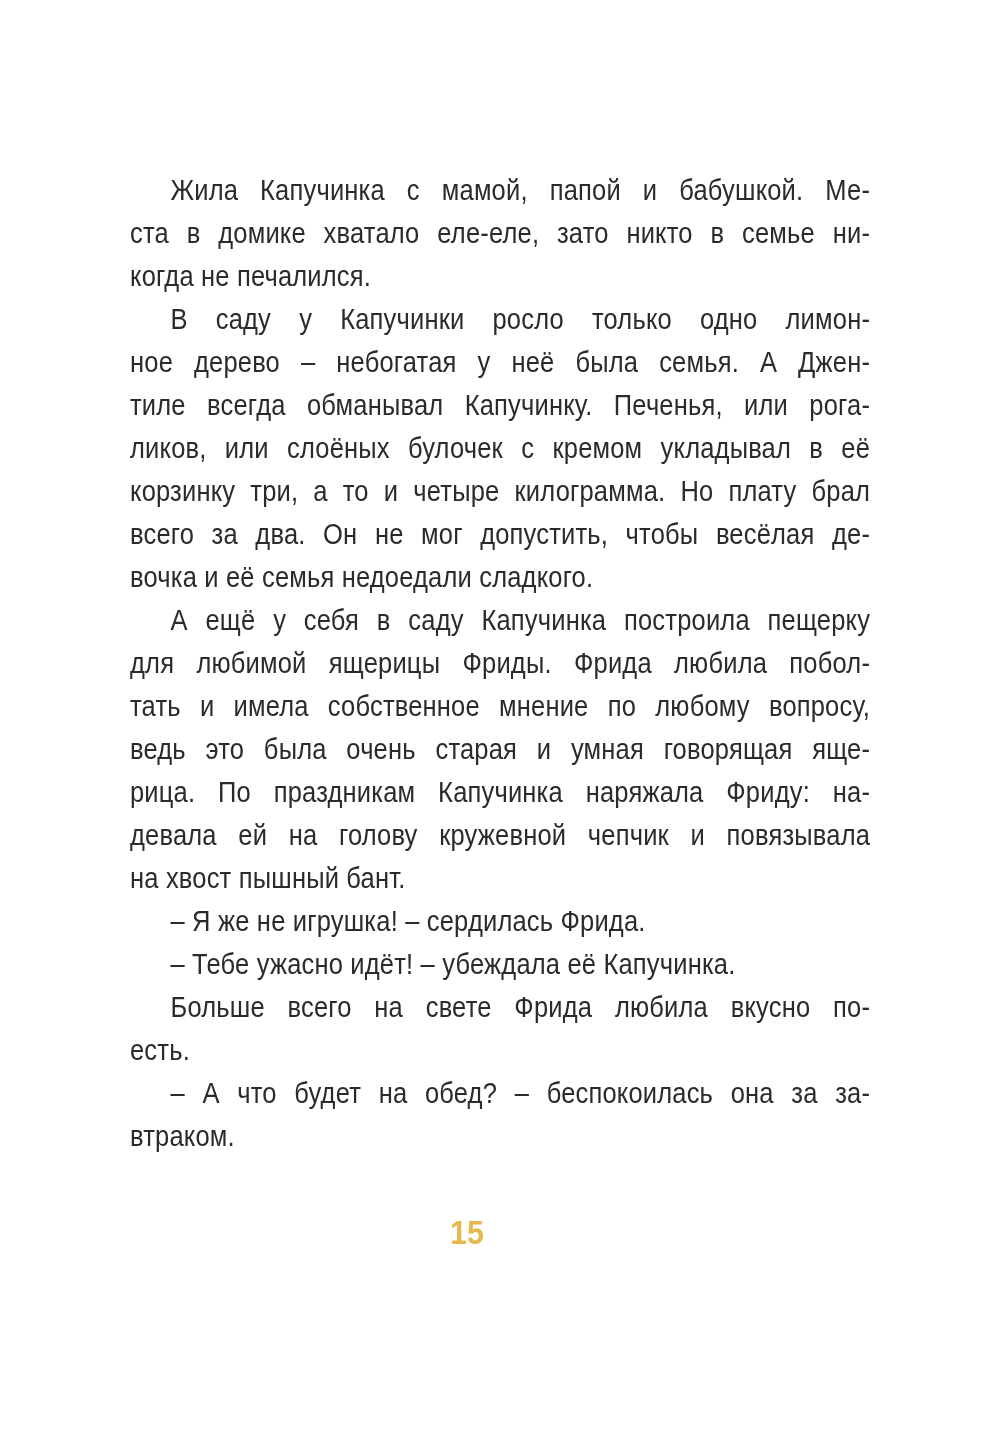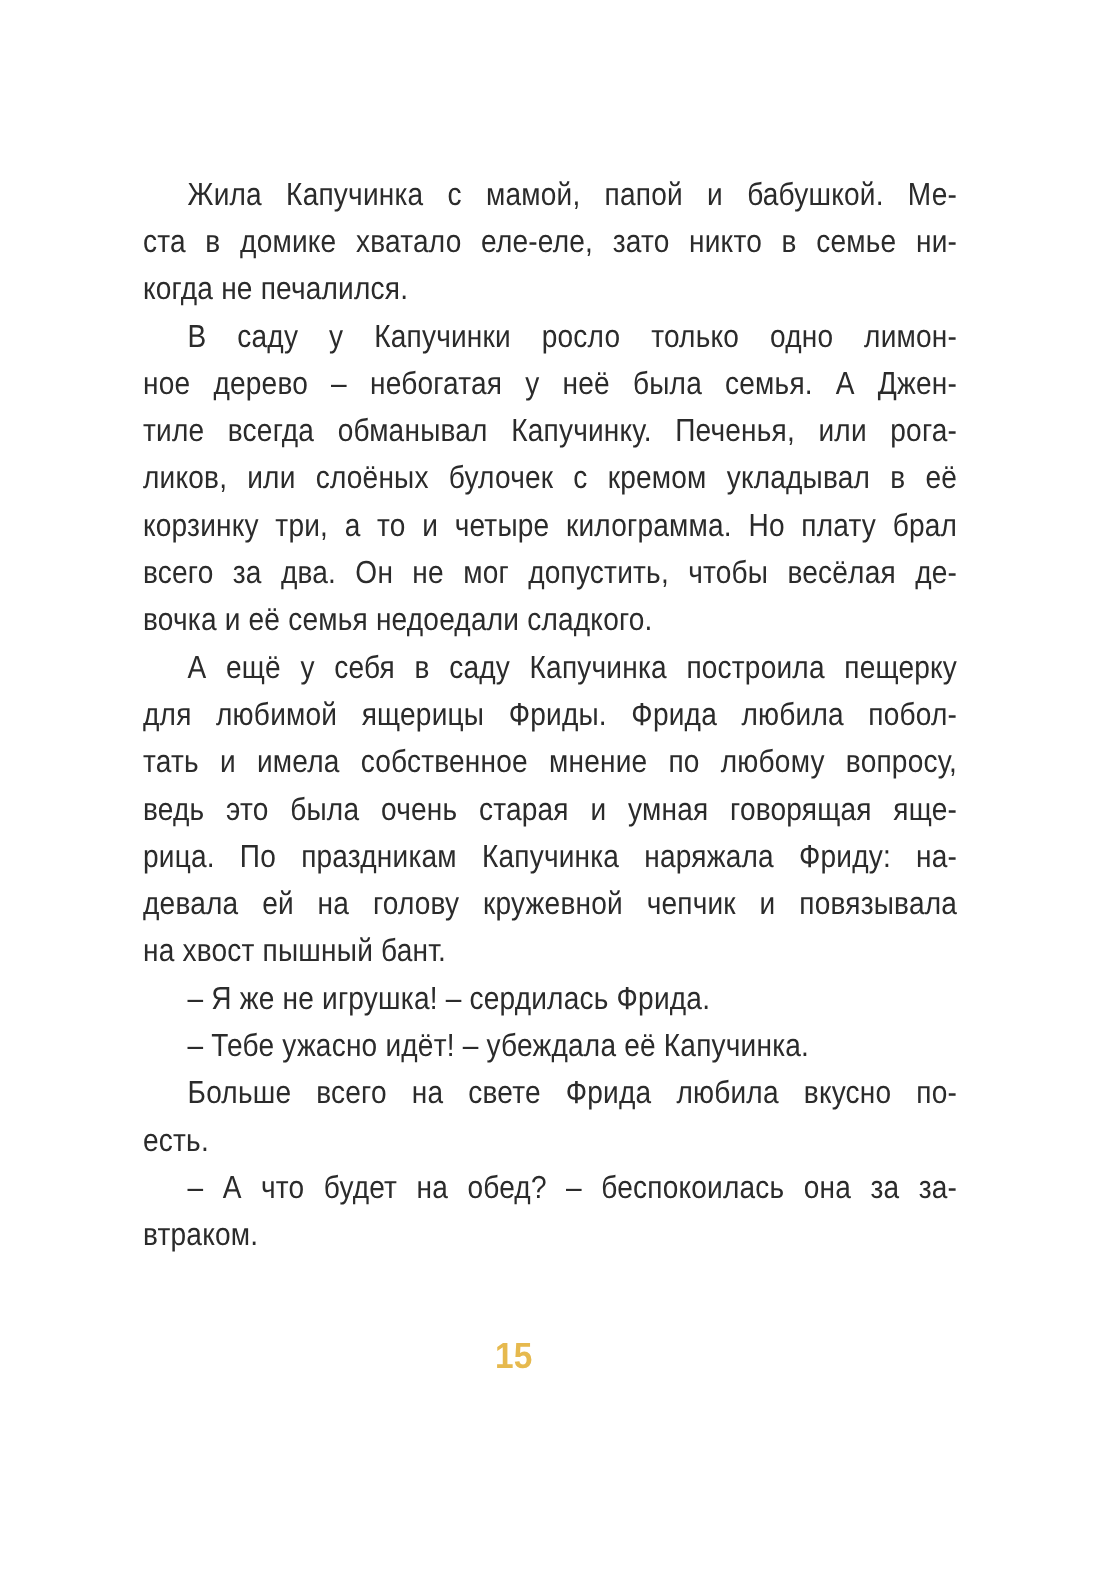--- a/index.html
+++ b/index.html
@@ -11,21 +11,21 @@
     position: relative;
     width: 1000px;
     height: 1438px;
     background: #ffffff;
     overflow: hidden;
     font-family: "Liberation Sans", sans-serif;
   }
   .text-block {
     position: absolute;
     left: 130px;
-    top: 156px;
+    top: 169px;
     width: 740px;
   }
   
   .condense {
     width: 841px;
     transform: scaleX(0.88);
     transform-origin: left top;
     font-size: 29px;
     line-height: 43px;
     color: #2b2b2b;

